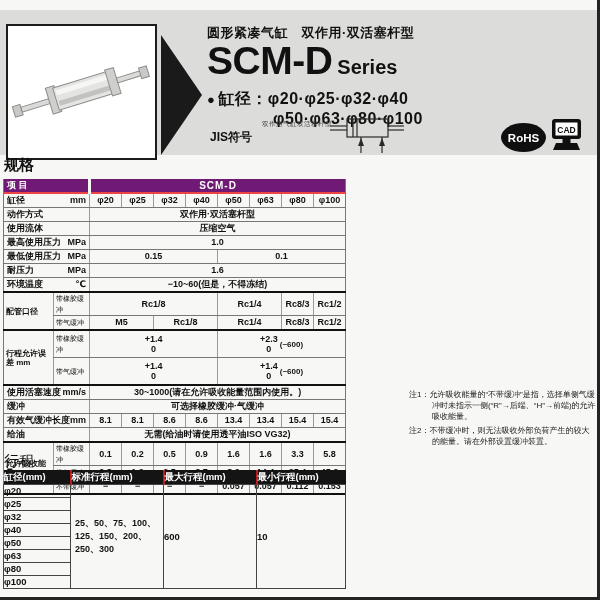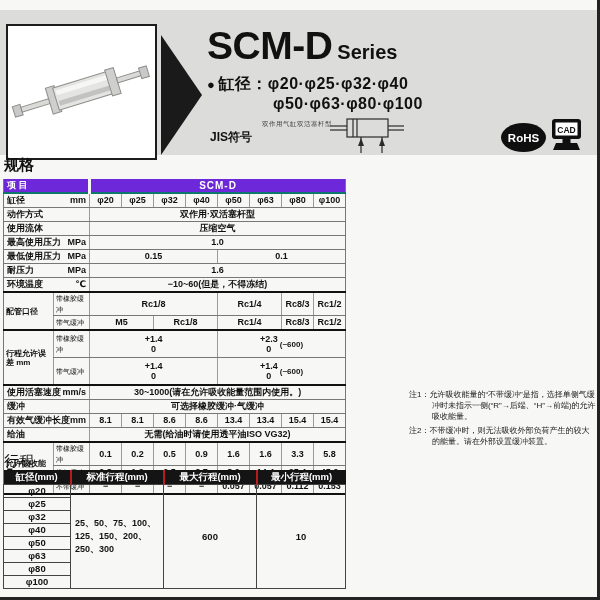--- a/index.html
+++ b/index.html
@@ -31,34 +31,34 @@
   
   table{border-collapse:collapse;table-layout:fixed;}
   .spec{position:absolute;left:3px;top:179px;width:342px;font-size:9px;font-weight:bold;
         border-left:1px solid #777;border-right:1px solid #777;border-bottom:2px solid #111;}
   .spec td{text-align:center;padding:0;height:13px;line-height:11px;overflow:hidden;
            border-bottom:1px solid #777;border-left:1px solid #9a9a9a;}
   .spec td.lab,.spec td.item{border-left:none;text-align:left;padding-left:3px;}
   .spec td.lab .u{float:right;padding-right:3px;font-weight:bold;}
   .spec td.main{font-size:8px;line-height:9px;border-left:none;text-align:left;padding-left:2px;}
   .spec td.sub{font-size:7px;font-weight:normal;text-align:left;padding-left:2px;}
-  .spec tr.hdr td{background:#6d28d9;color:#fff;border-bottom:2px solid #0f766e;}
+  .spec tr.hdr td{background:#701a75;color:#fff;border-bottom:2px solid #ef4444;}
   .spec tr.hdr td.item{border-right:3px solid #dcdcda00;}
   .spec tr.hdr td.series{letter-spacing:1px;font-size:10px;border-left:3px solid #f7f7f5;}
   .spec tr.gt td{border-top:2px solid #111;}
   .spec td.tol{height:26px;}
   .tolwrap{display:flex;align-items:center;justify-content:center;gap:2px;}
   .stack{display:flex;flex-direction:column;line-height:10px;}
   .tolnote{font-size:8px;}
   
   .specnotes{position:absolute;left:409px;top:389px;width:188px;font-size:8px;line-height:11px;color:#222;}
   .specnotes .note{text-indent:-23px;padding-left:23px;margin-bottom:3px;}
   
   .stroke{position:absolute;left:3px;top:470px;width:342px;font-size:9.5px;font-weight:bold;}
-  .stroke td{border:1px solid #444;text-align:center;height:12px;line-height:12px;padding:0;vertical-align:middle;}
+  .stroke td{border:1px solid #444;text-align:left;height:12px;line-height:12px;padding:0;vertical-align:middle;}
   .stroke tr.hdr td{background:#141414;color:#fff;border:none;border-left:2px solid #b91c1c;height:14px;}
   .stroke tr.hdr td:first-child{border-left:none;}
   .stroke td.std{text-align:left;padding:0 4px;font-size:9px;line-height:13px;}
   .strokenote{position:absolute;left:349px;top:574px;font-size:7.5px;color:#222;}
   svg text{font-family:"Liberation Sans","DejaVu Sans",sans-serif;}
 </style>
 </head>
 <body>
 
 <div class="page">
@@ -75,20 +75,21 @@
           <rect x="49" y="68" width="53" height="5" fill="#c2c2c0" stroke="none"></rect>
           <rect x="102" y="52" width="9" height="27" fill="#cfcfcd"></rect>
           <rect x="111" y="63" width="26" height="5" fill="#dadad8"></rect>
           <rect x="135" y="60" width="8" height="11" fill="#c9c9c7"></rect>
         </g>
       </svg>
     </div>
     <div class="tri"></div>
 
     <div class="titleblock">
+      <div class="subtitle">圆形紧凑气缸　双作用·双活塞杆型</div>
       <div class="seriesline">
         <span class="series-name">SCM-D</span><span class="series-suffix">Series</span>
       </div>
       <div class="boreline">
         <span class="bullet">●</span><span>缸径：φ20·φ25·φ32·φ40</span>
       </div>
       <div class="boreline boreline2">φ50·φ63·φ80·φ100</div>
     </div>
 
     <div class="jis-label">JIS符号</div>

